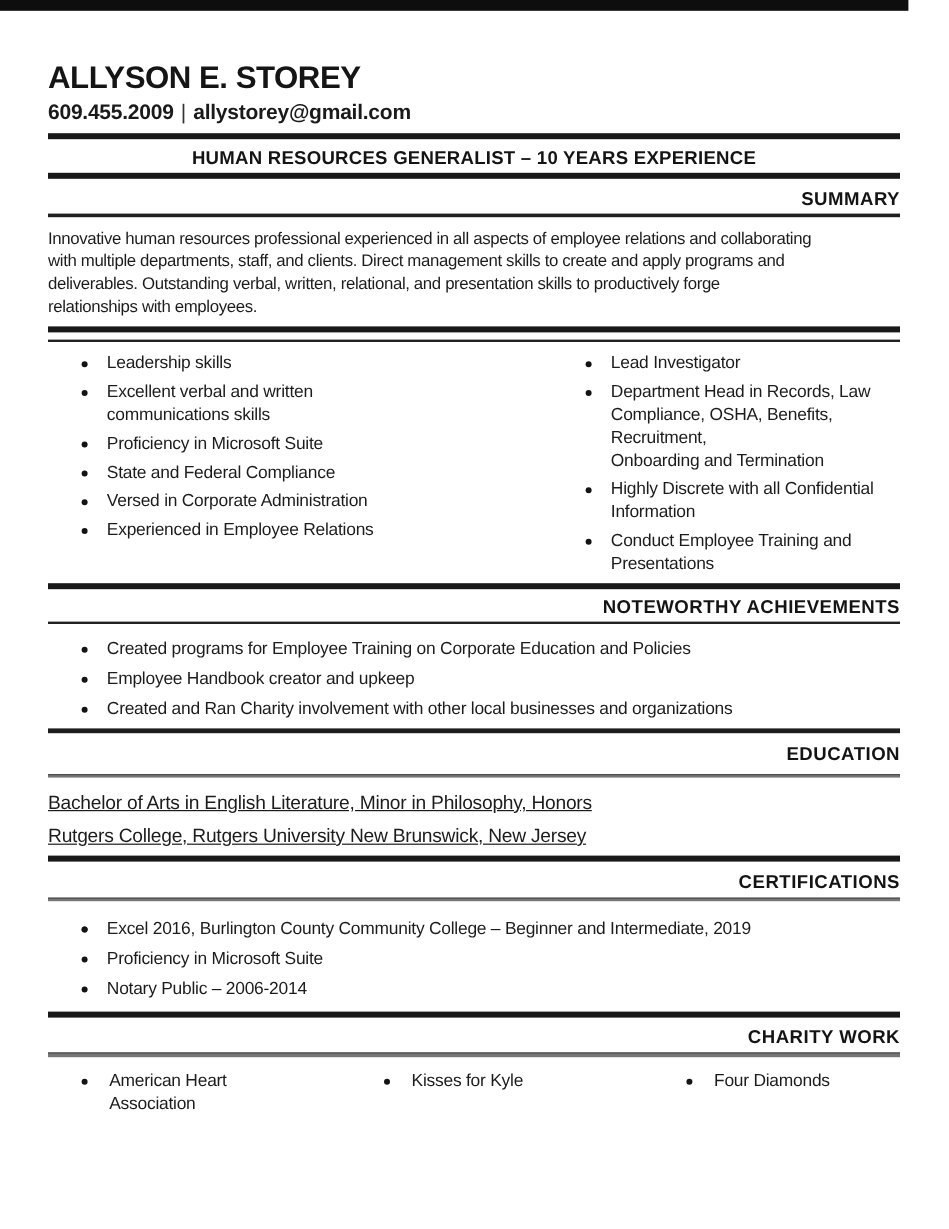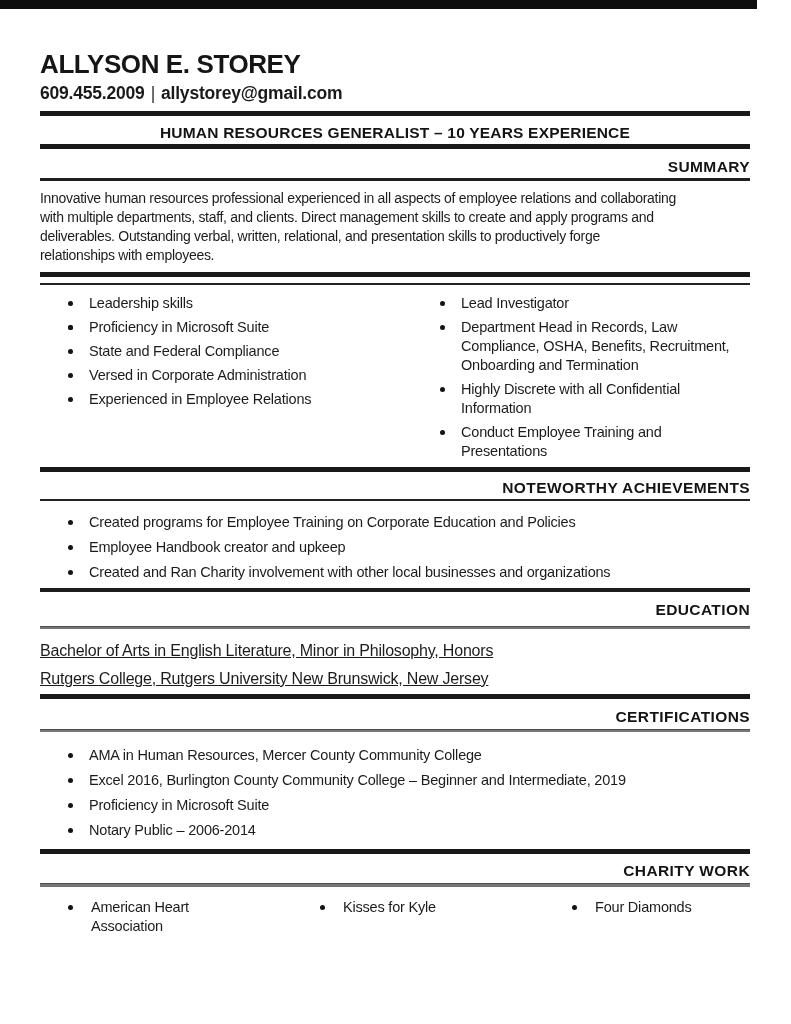--- a/index.html
+++ b/index.html
@@ -90,20 +90,21 @@
     position: absolute;
     left: 28px; top: 7px;
     width: 5px; height: 5px;
     border-radius: 50%;
     background: #141414;
   }
   .comp-grid {
     margin-top: 9px;
     display: grid;
     grid-template-columns: 372px 1fr;
+    gap: 48px;
   }
   .r-after-comp { margin-top: 1px; }
 
   .h-achieve { margin-top: 6px; }
   .u-achieve { margin-top: 1px; }
   .achieve-list { margin-top: 12px; }
   .achieve-list li { margin-bottom: 6px; }
   .r-after-achieve { margin-top: 6px; }
 
   .h-edu { margin-top: 8px; }
@@ -149,21 +150,22 @@
   <div class="summary-text">Innovative human resources professional experienced in all aspects of employee relations and collaborating
 with multiple departments, staff, and clients.  Direct management skills to create and apply programs and
 deliverables.  Outstanding verbal,  written, relational, and presentation skills to productively forge
 relationships with employees.</div>
   <div class="rule-heavy r-after-summary"></div>
 
   <div class="rule-thin u-core"></div>
   <div class="comp-grid">
     <ul>
       <li><span class="dot"></span><span>Leadership skills</span></li>
-      <li><span class="dot"></span></li>
+      <li><span class="dot"></span><span>Excellent verbal and written
+communications skills</span></li>
       <li><span class="dot"></span><span>Proficiency in Microsoft Suite</span></li>
       <li><span class="dot"></span><span>State and Federal Compliance</span></li>
       <li><span class="dot"></span><span>Versed in Corporate Administration</span></li>
       <li><span class="dot"></span><span>Experienced in Employee Relations</span></li>
     </ul>
     <ul>
       <li><span class="dot"></span><span>Lead Investigator</span></li>
       <li><span class="dot"></span><span>Department Head in Records, Law
 Compliance, OSHA, Benefits, Recruitment,
 Onboarding and Termination</span></li>
@@ -186,21 +188,21 @@
 
   <div class="section-heading h-edu">EDUCATION</div>
   <div class="rule-gray u-edu"></div>
   <div class="edu-line edu-line-1">Bachelor of Arts in English Literature, Minor in Philosophy, Honors</div>
   <div class="edu-line edu-line-2">Rutgers College, Rutgers University New Brunswick, New Jersey</div>
   <div class="rule-heavy r-after-edu"></div>
 
   <div class="section-heading h-cert">CERTIFICATIONS</div>
   <div class="rule-gray u-cert"></div>
   <ul class="cert-list">
-    <li><span class="dot"></span><span>AMA in Human Resources, Mercer County Community College</span></li>
+    <li><span class="dot"></span></li>
     <li><span class="dot"></span><span>Excel 2016, Burlington County Community College – Beginner and Intermediate, 2019</span></li>
     <li><span class="dot"></span><span>Proficiency in Microsoft Suite</span></li>
     <li><span class="dot"></span><span>Notary Public – 2006-2014</span></li>
   </ul>
   <div class="rule-heavy r-after-cert"></div>
 
   <div class="section-heading h-charity">CHARITY WORK</div>
   <div class="rule-gray u-charity"></div>
   <ul class="charity-grid">
     <li><span class="dot"></span><span>American Heart

